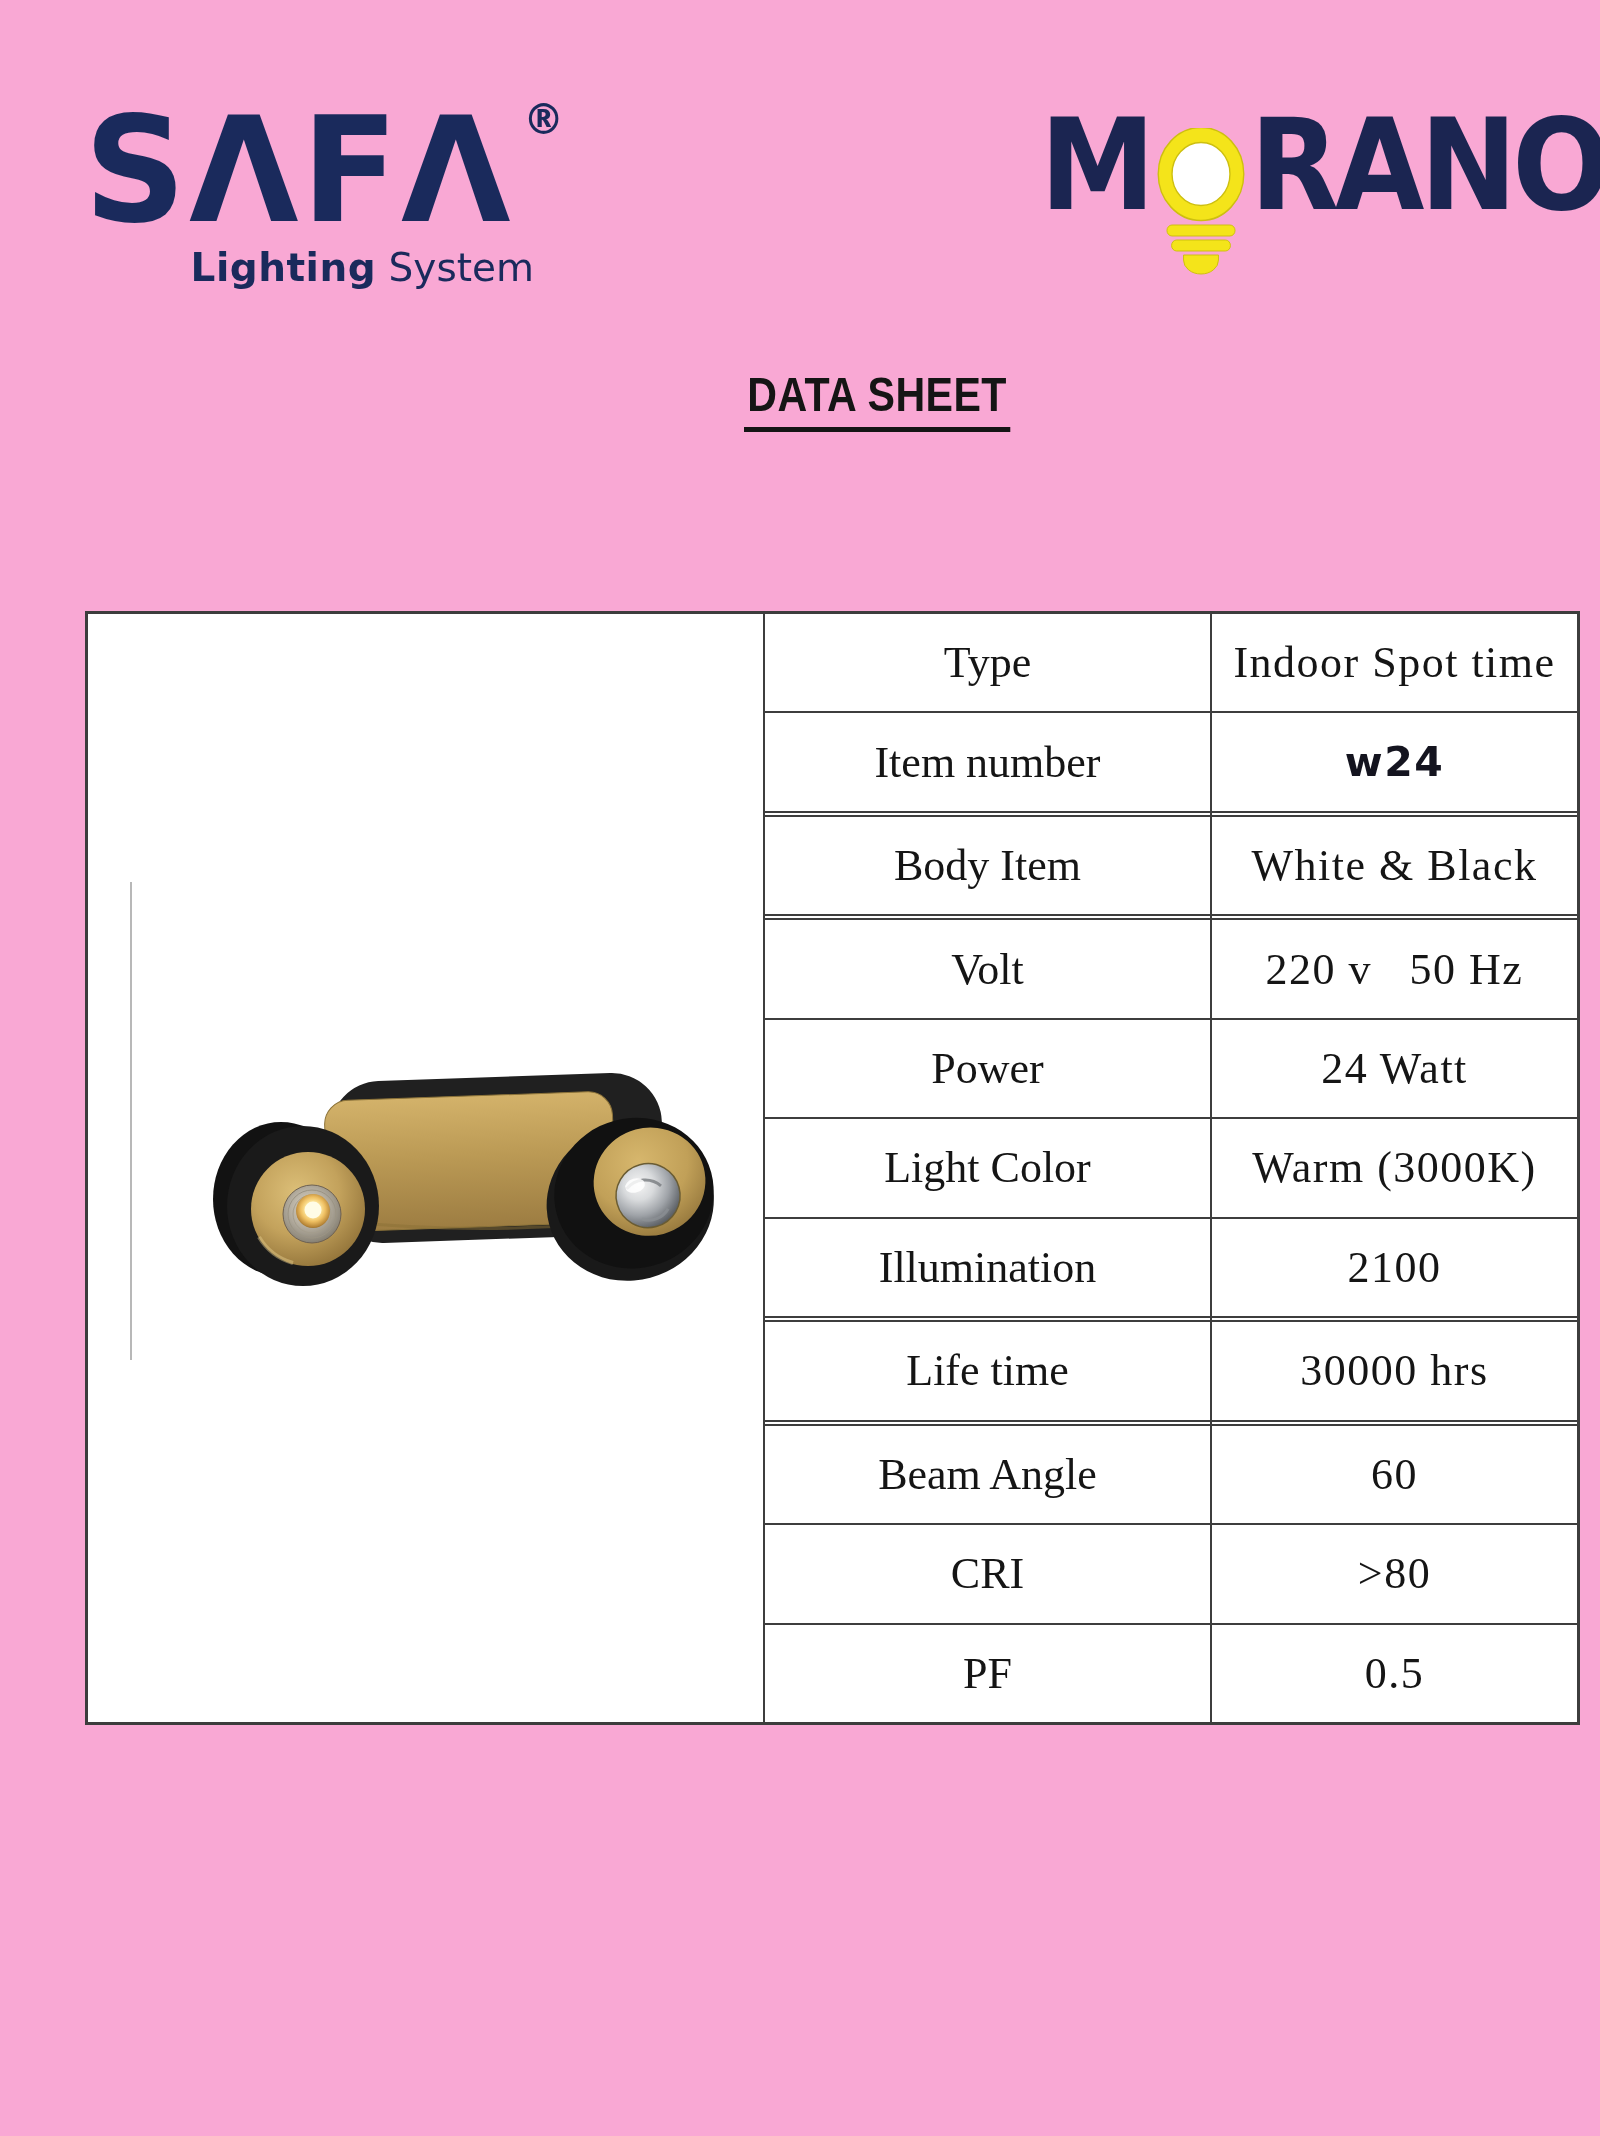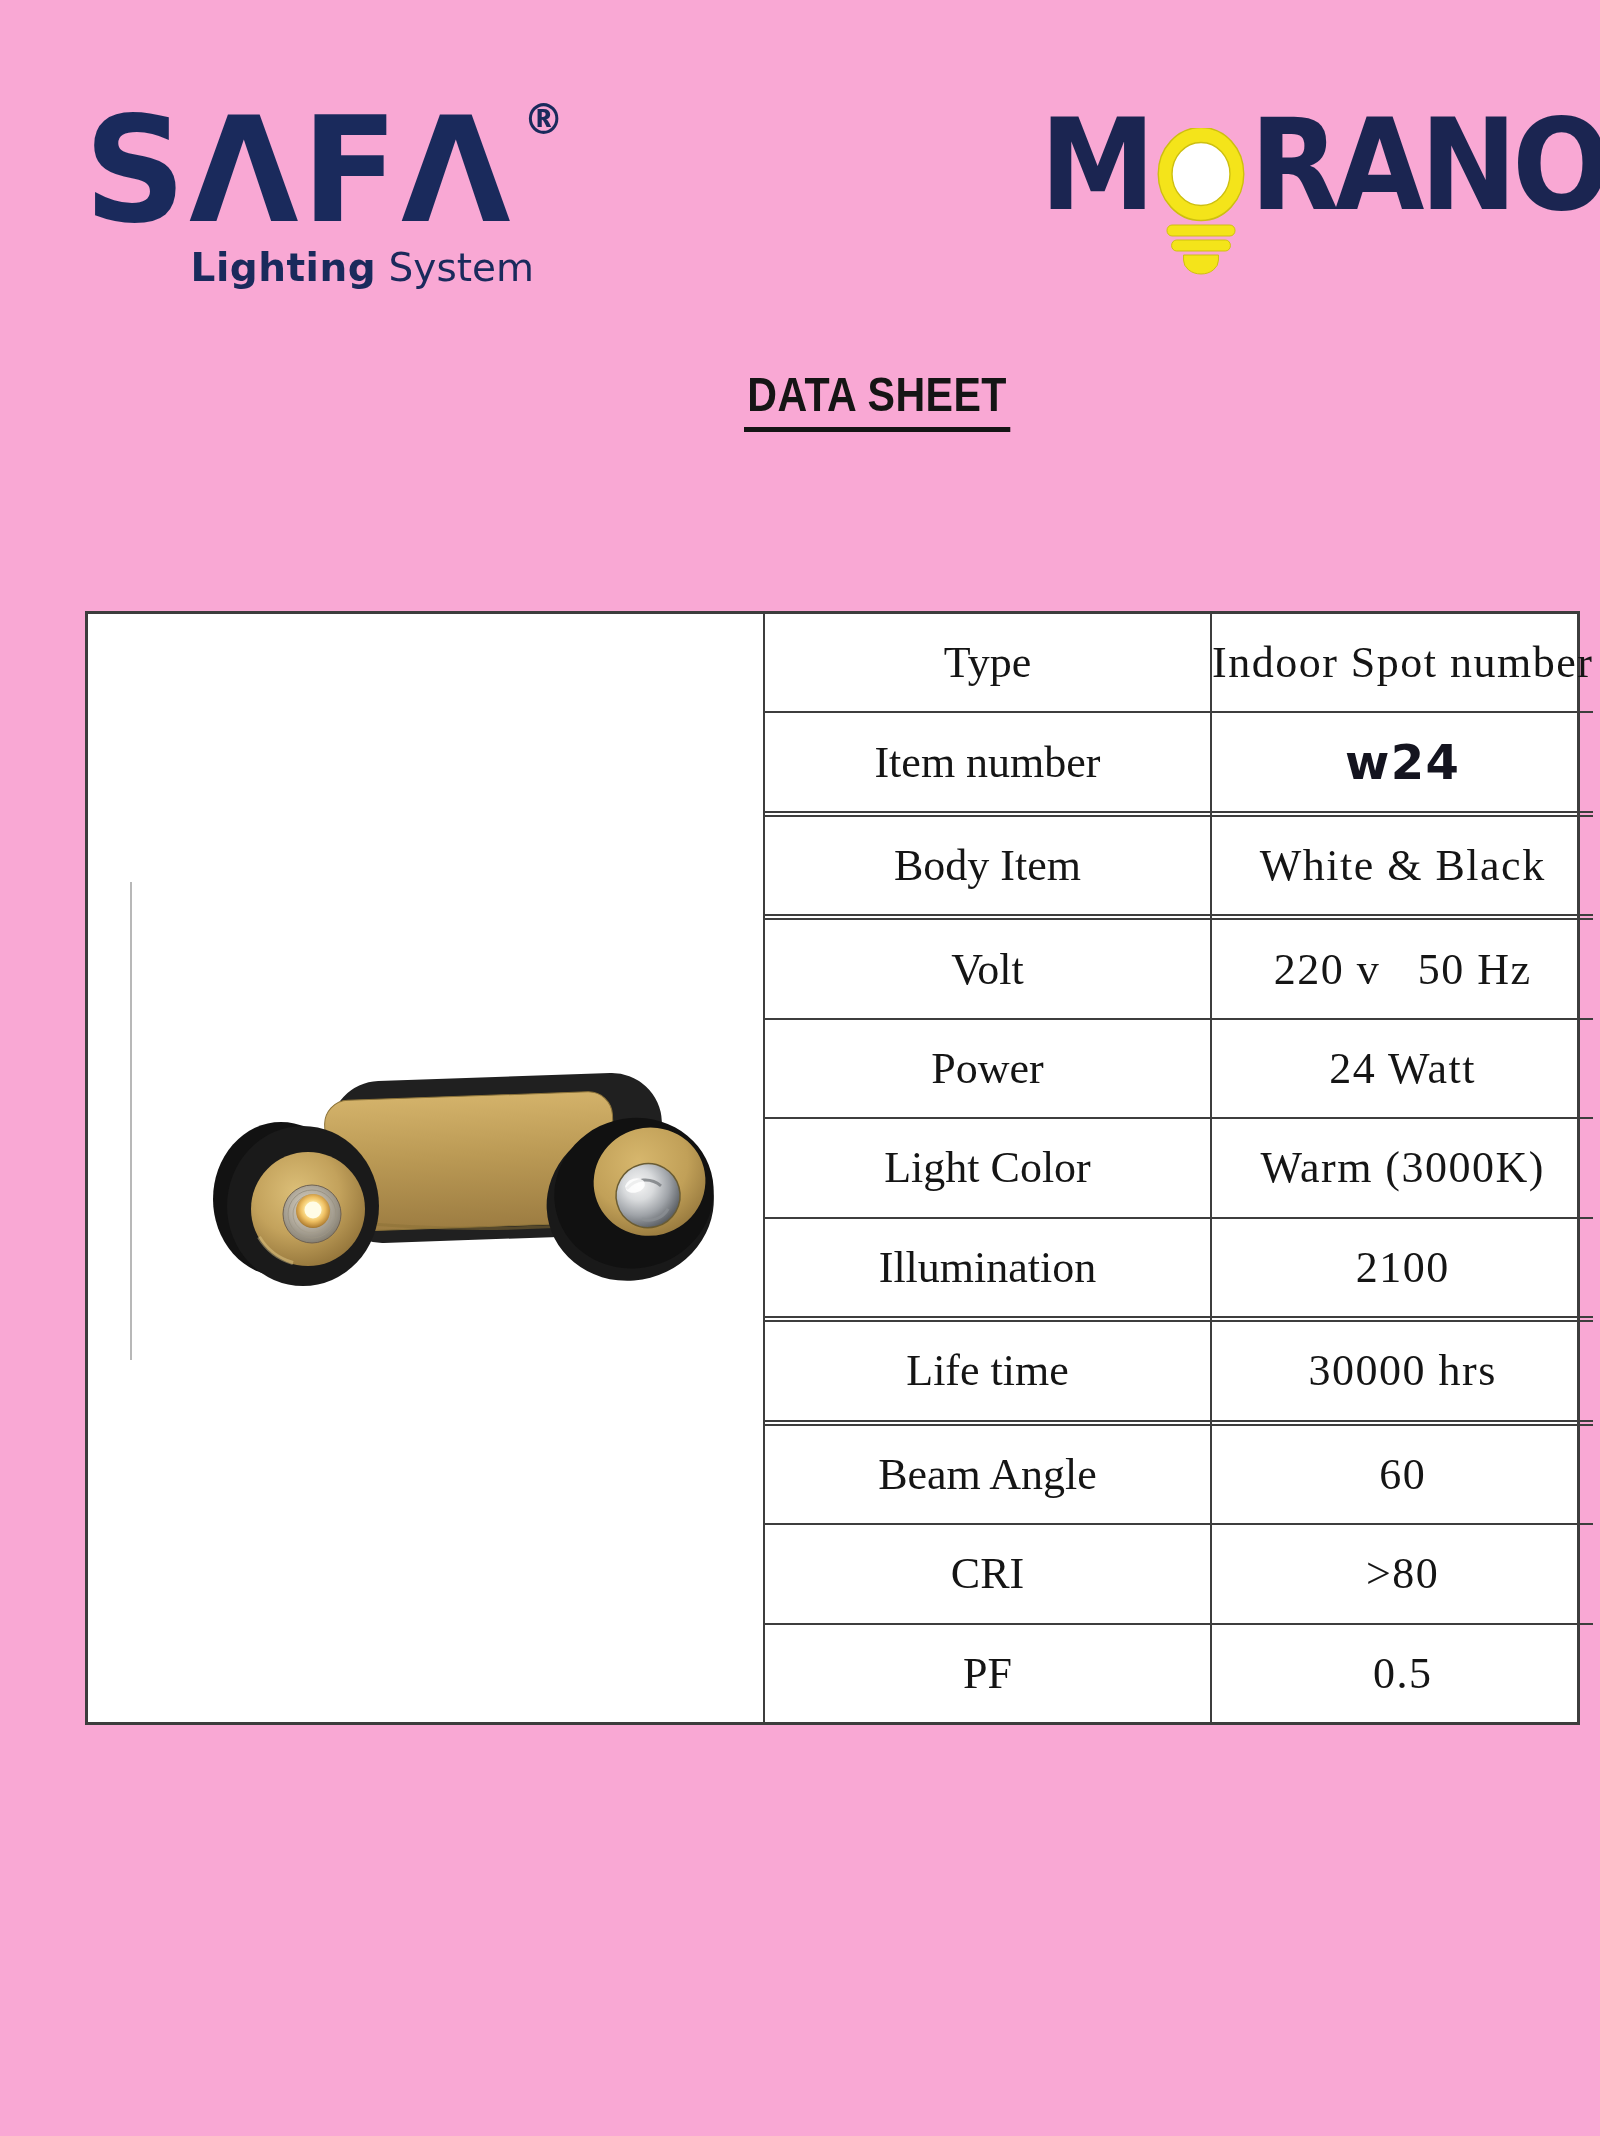--- a/index.html
+++ b/index.html
@@ -61,21 +61,21 @@
     border-bottom:2.5px solid #3d3d3d;font-size:44px;color:#151515;white-space:pre;
   }
   .spec-col div.spec-cell:nth-of-type(2),
   .spec-col div.spec-cell:nth-of-type(3),
   .spec-col div.spec-cell:nth-of-type(7),
   .spec-col div.spec-cell:nth-of-type(8){border-bottom:6px double #3d3d3d;}
   .spec-col div.spec-cell:nth-of-type(11){border-bottom:none;}
   .values-col .spec-cell{letter-spacing:1.5px;}
   .item-number{
     font-family:"DejaVu Sans","Liberation Sans",sans-serif;font-weight:bold;
-    font-size:48px;letter-spacing:1px;color:#14141f;
+    font-size:41px;letter-spacing:1px;color:#14141f;
   }
 </style>
 </head>
 <body>
 
 <div class="page">
 
   <div class="safa-logo">
     <div class="safa-word">
       <span>SΛFΛ</span>
@@ -195,21 +195,21 @@
 
         <div class="spec-cell">Beam Angle</div>
 
         <div class="spec-cell">CRI</div>
 
         <div class="spec-cell">PF</div>
       </div>
 
     <div class="spec-col values-col">
 
-        <div class="spec-cell">Indoor Spot number</div>
+        <div class="spec-cell">Indoor Spot time</div>
 
         <div class="spec-cell item-number">w24</div>
 
         <div class="spec-cell">White &amp; Black</div>
 
         <div class="spec-cell">220 v   50 Hz</div>
 
         <div class="spec-cell">24 Watt</div>
 
         <div class="spec-cell">Warm (3000K)</div>

